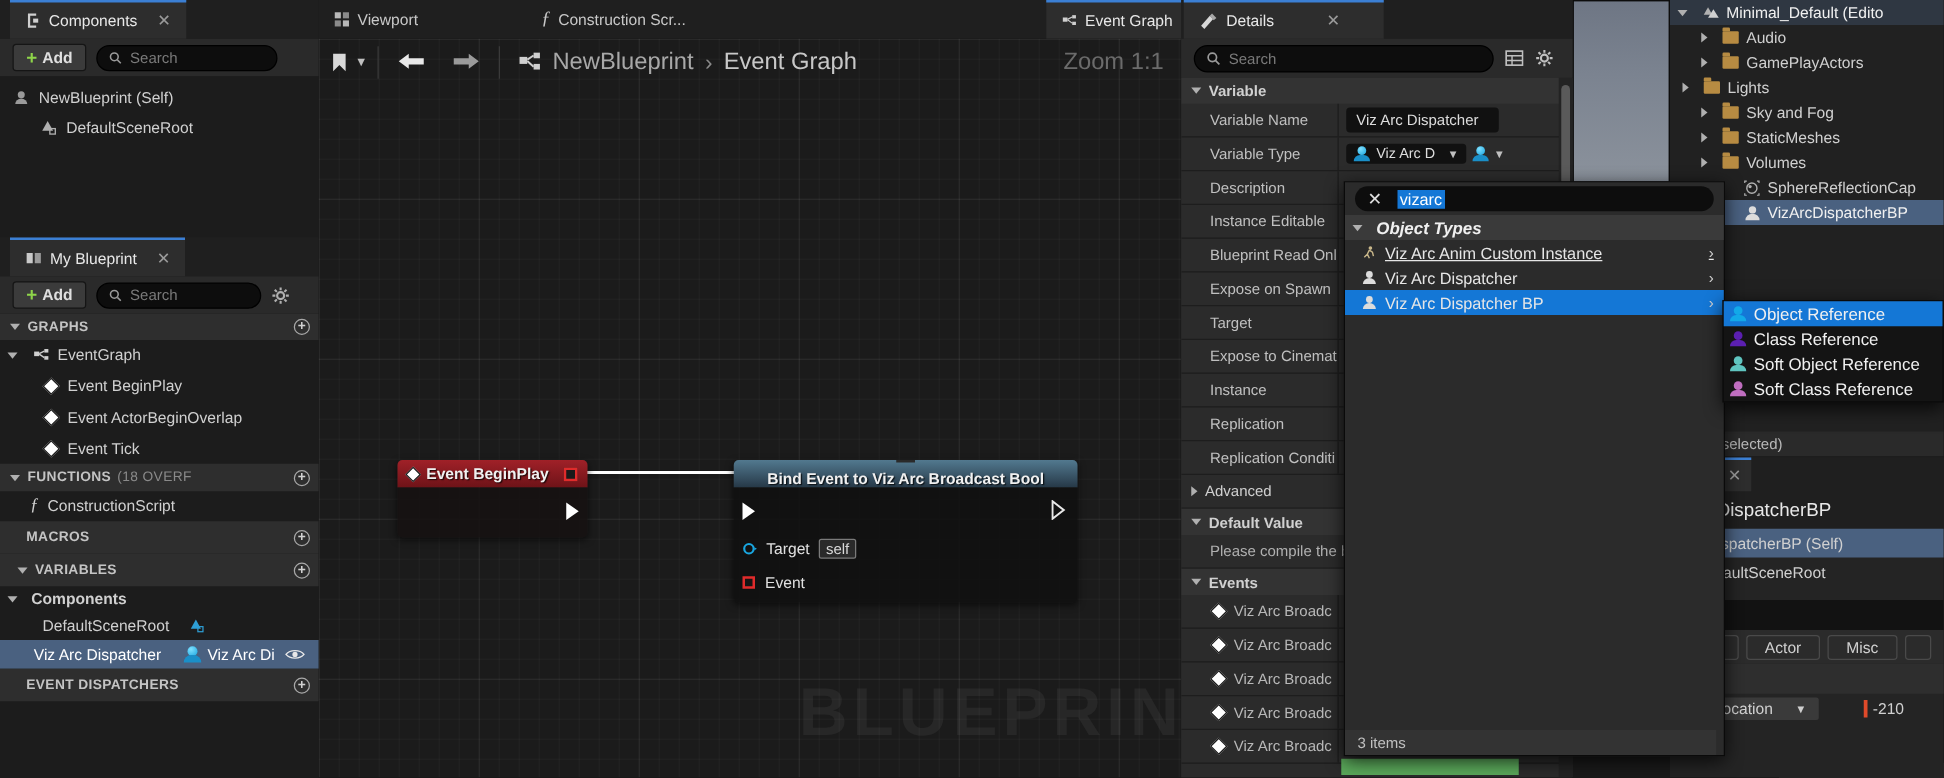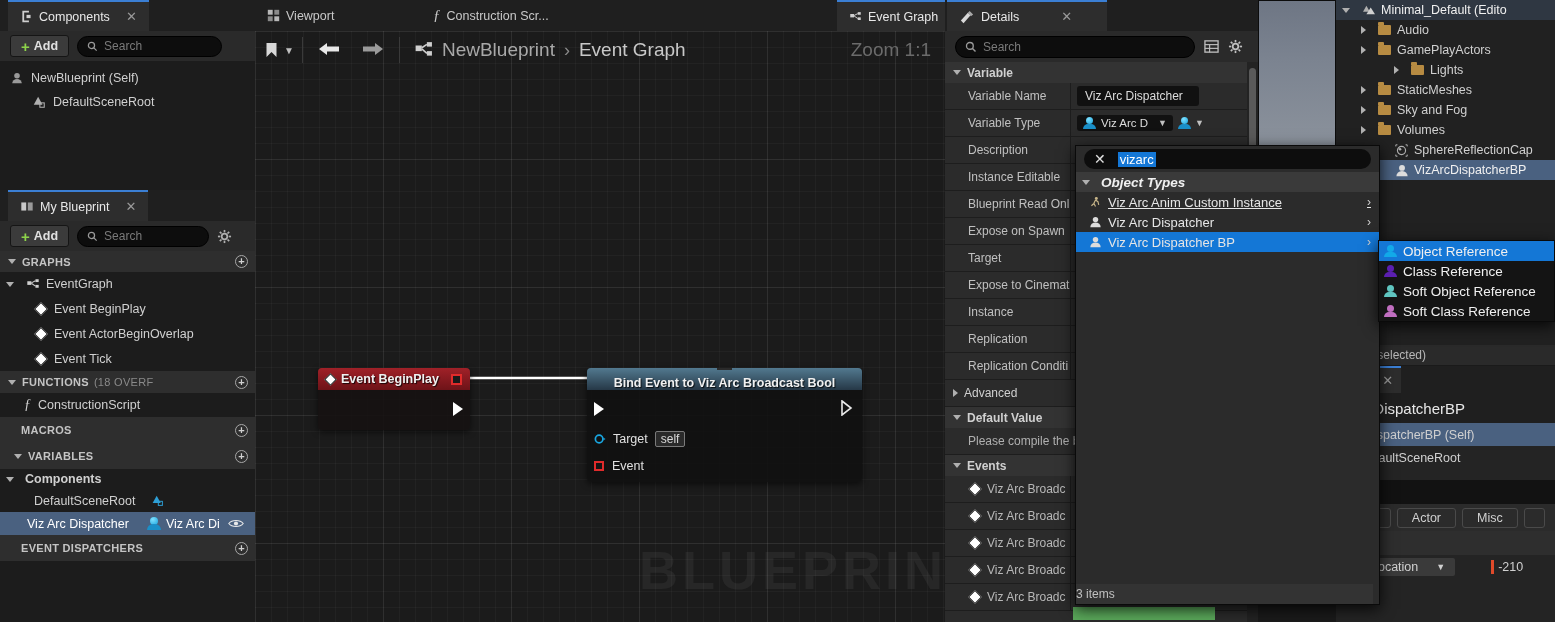--- a/index.html
+++ b/index.html
@@ -139,40 +139,40 @@
           </span>
           <span style="font-size: 12.5px; white-space: nowrap;">Audio</span>
         </div>
         <div class="row" style="height: 20px; padding-left: 25px; gap: 5px;">
           <span class="tri right"></span>
           <span style="display: inline-flex; width: 15px; justify-content: center;">
             <span class="folder"></span>
           </span>
           <span style="font-size: 12.5px; white-space: nowrap;">GamePlayActors</span>
         </div>
-        <div class="row" style="height: 20px; gap: 5px; margin-left: 48px;">
+        <div class="row" style="height: 20px; gap: 5px;">
           <span class="tri right"></span>
           <span style="display: inline-flex; width: 15px; justify-content: center;">
             <span class="folder"></span>
           </span>
           <span style="font-size: 12.5px; white-space: nowrap;">Lights</span>
         </div>
         <div class="row" style="height: 20px; padding-left: 25px; gap: 5px;">
           <span class="tri right"></span>
           <span style="display: inline-flex; width: 15px; justify-content: center;">
             <span class="folder"></span>
           </span>
-          <span style="font-size: 12.5px; white-space: nowrap;">StaticMeshes</span>
+          <span style="font-size: 12.5px; white-space: nowrap;">Sky and Fog</span>
         </div>
         <div class="row" style="height: 20px; padding-left: 25px; gap: 5px;">
           <span class="tri right"></span>
           <span style="display: inline-flex; width: 15px; justify-content: center;">
             <span class="folder"></span>
           </span>
-          <span style="font-size: 12.5px; white-space: nowrap;">Sky and Fog</span>
+          <span style="font-size: 12.5px; white-space: nowrap;">StaticMeshes</span>
         </div>
         <div class="row" style="height: 20px; padding-left: 25px; gap: 5px;">
           <span class="tri right"></span>
           <span style="display: inline-flex; width: 15px; justify-content: center;">
             <span class="folder"></span>
           </span>
           <span style="font-size: 12.5px; white-space: nowrap;">Volumes</span>
         </div>
         <div class="row" style="height: 20px; padding-left: 44px; gap: 5px;">
           <span style="width: 9px;"></span>
@@ -731,21 +731,21 @@
           <span style="display: inline-flex; width: 15px; justify-content: center;">
             <svg width="13" height="12" viewBox="0 0 16 15">
               <circle cx="8" cy="4.5" r="3.4" fill="#dcdcdc"></circle>
               <path d="M1.5 14 A6.5 6 0 0 1 14.5 14 Z" fill="#dcdcdc"></path>
             </svg>
           </span>
           <span>Viz Arc Dispatcher BP</span>
           <span class="chev">›</span>
         </div>
       </div>
-    <div style="position:absolute;left:0;bottom:0;width:297px;height:20px;background:#333;display:flex;align-items:center;font-size:12px;color:#c0c0c0;">
+    <div style="position:absolute;left:0;bottom:0;width:297px;height:20px;background:#333;display:flex;align-items:center;padding-left:10px;font-size:12px;color:#c0c0c0;">
       <span>3 items</span>
     </div>
   </div>
 
   <div id="sub">
     <div id="sub-items">
         <div class="subrow hl">
           <span class="person" style="width: 13px; height: 12px;">
             <span class="h" style="width:7px;height:7px;left:3px;background:#12a9e8"></span>
             <span class="b" style="width:13px;height:5px;background:#12a9e8"></span>

